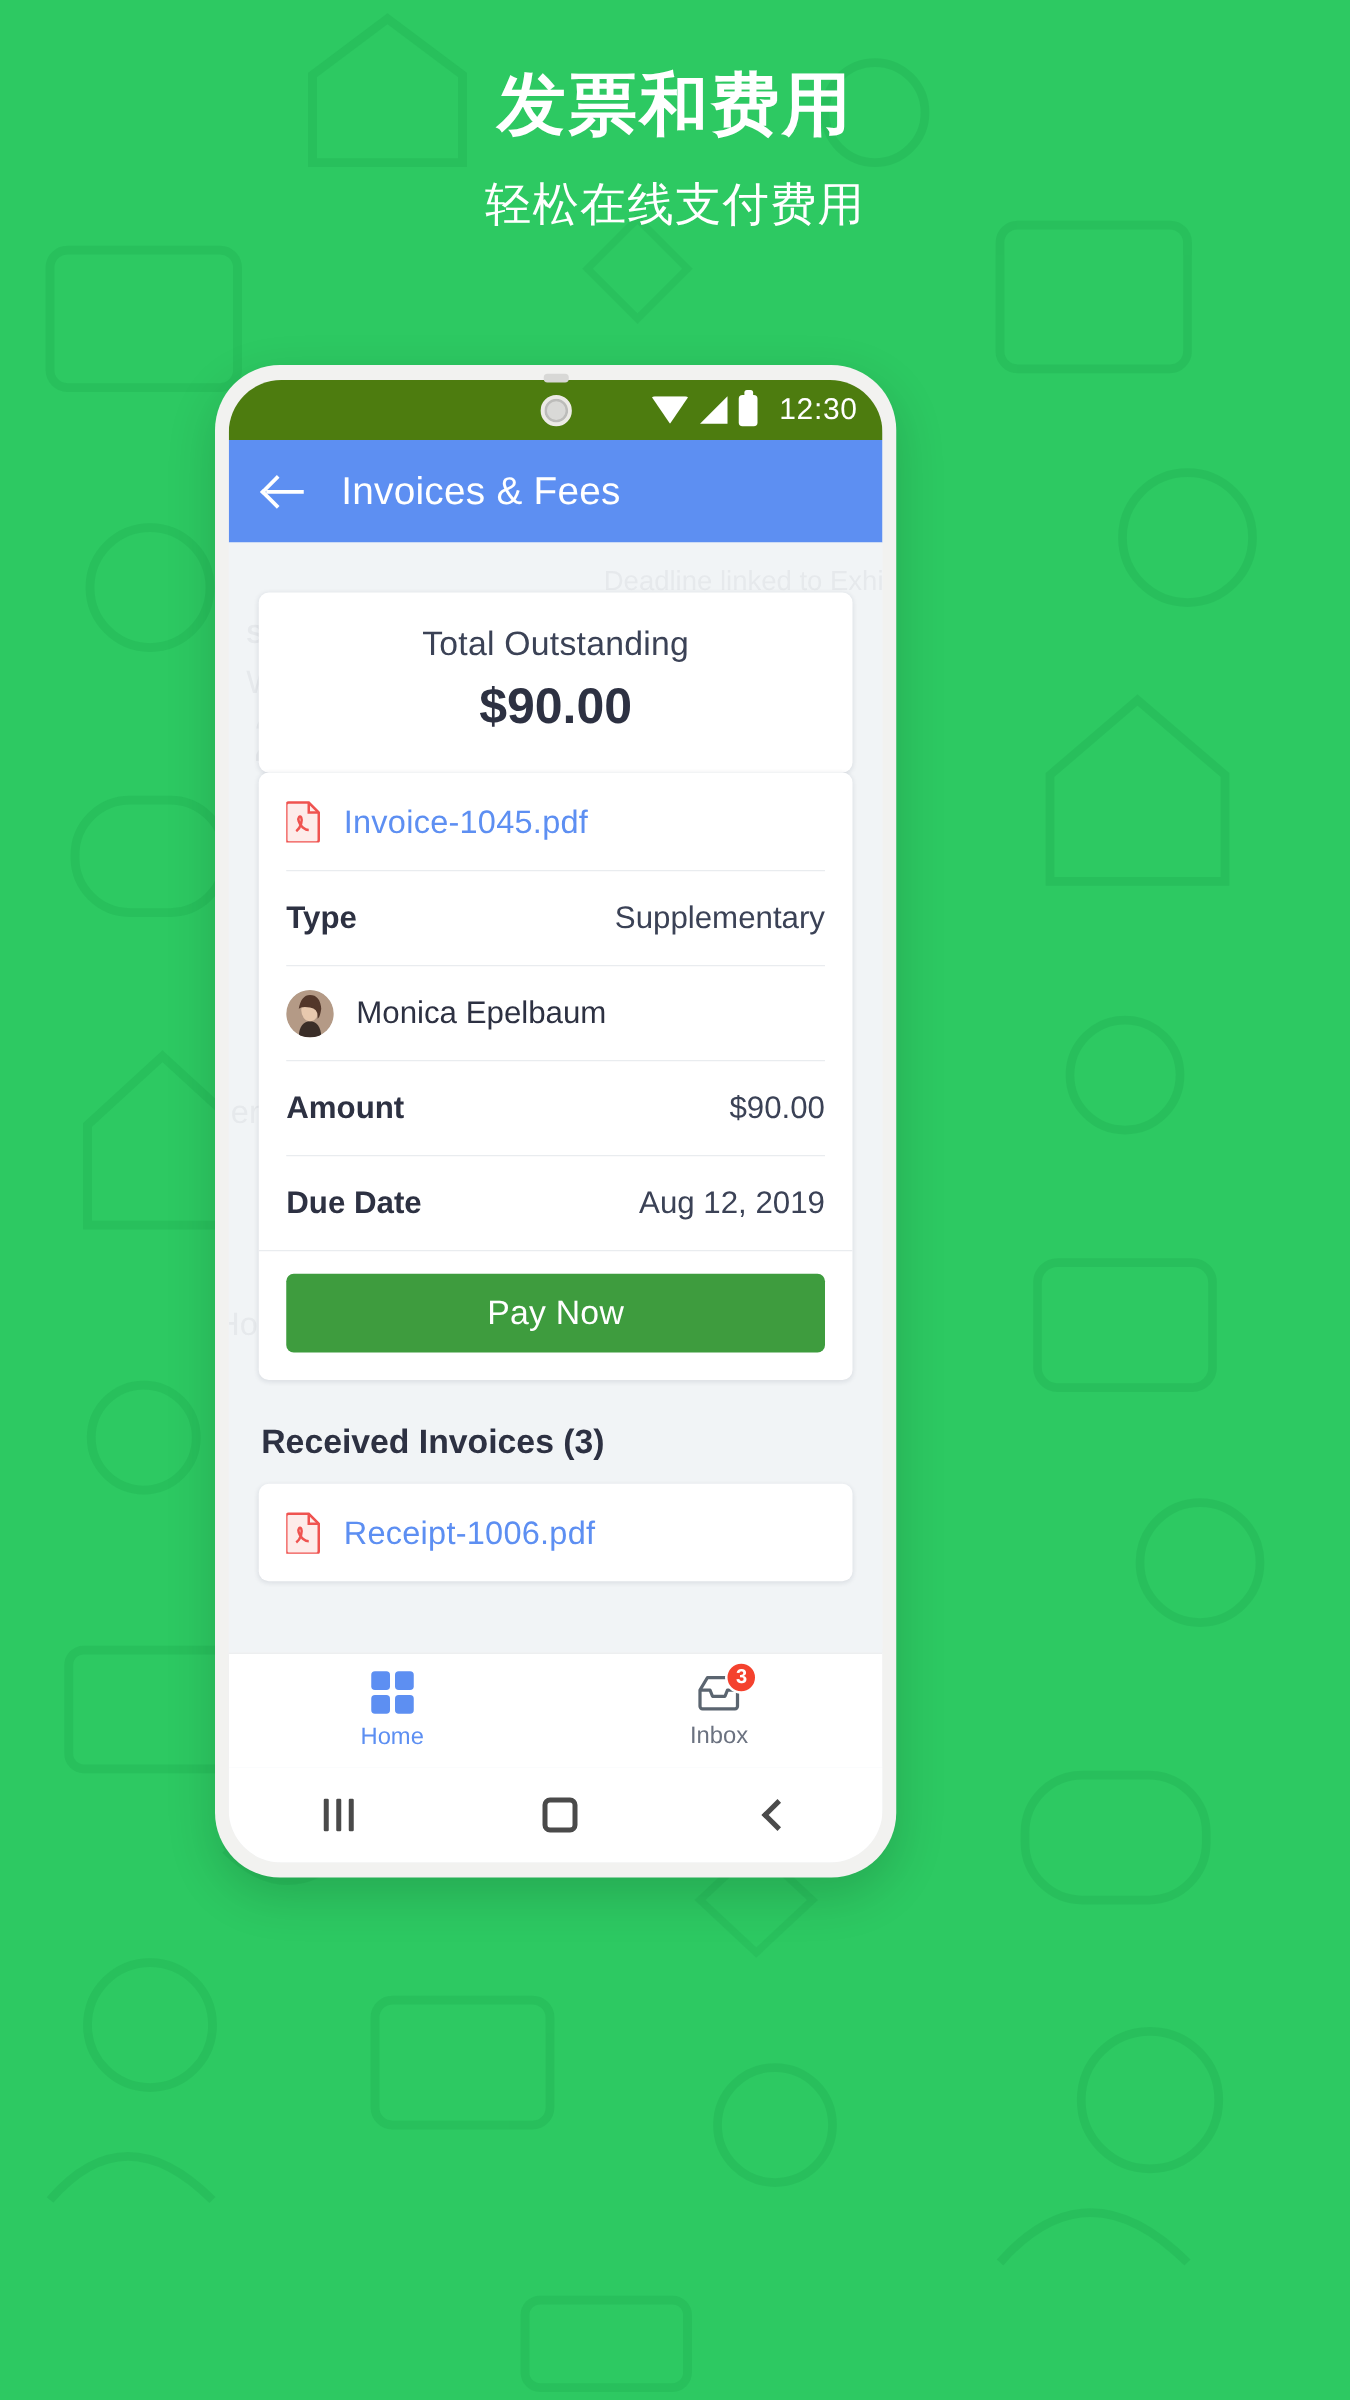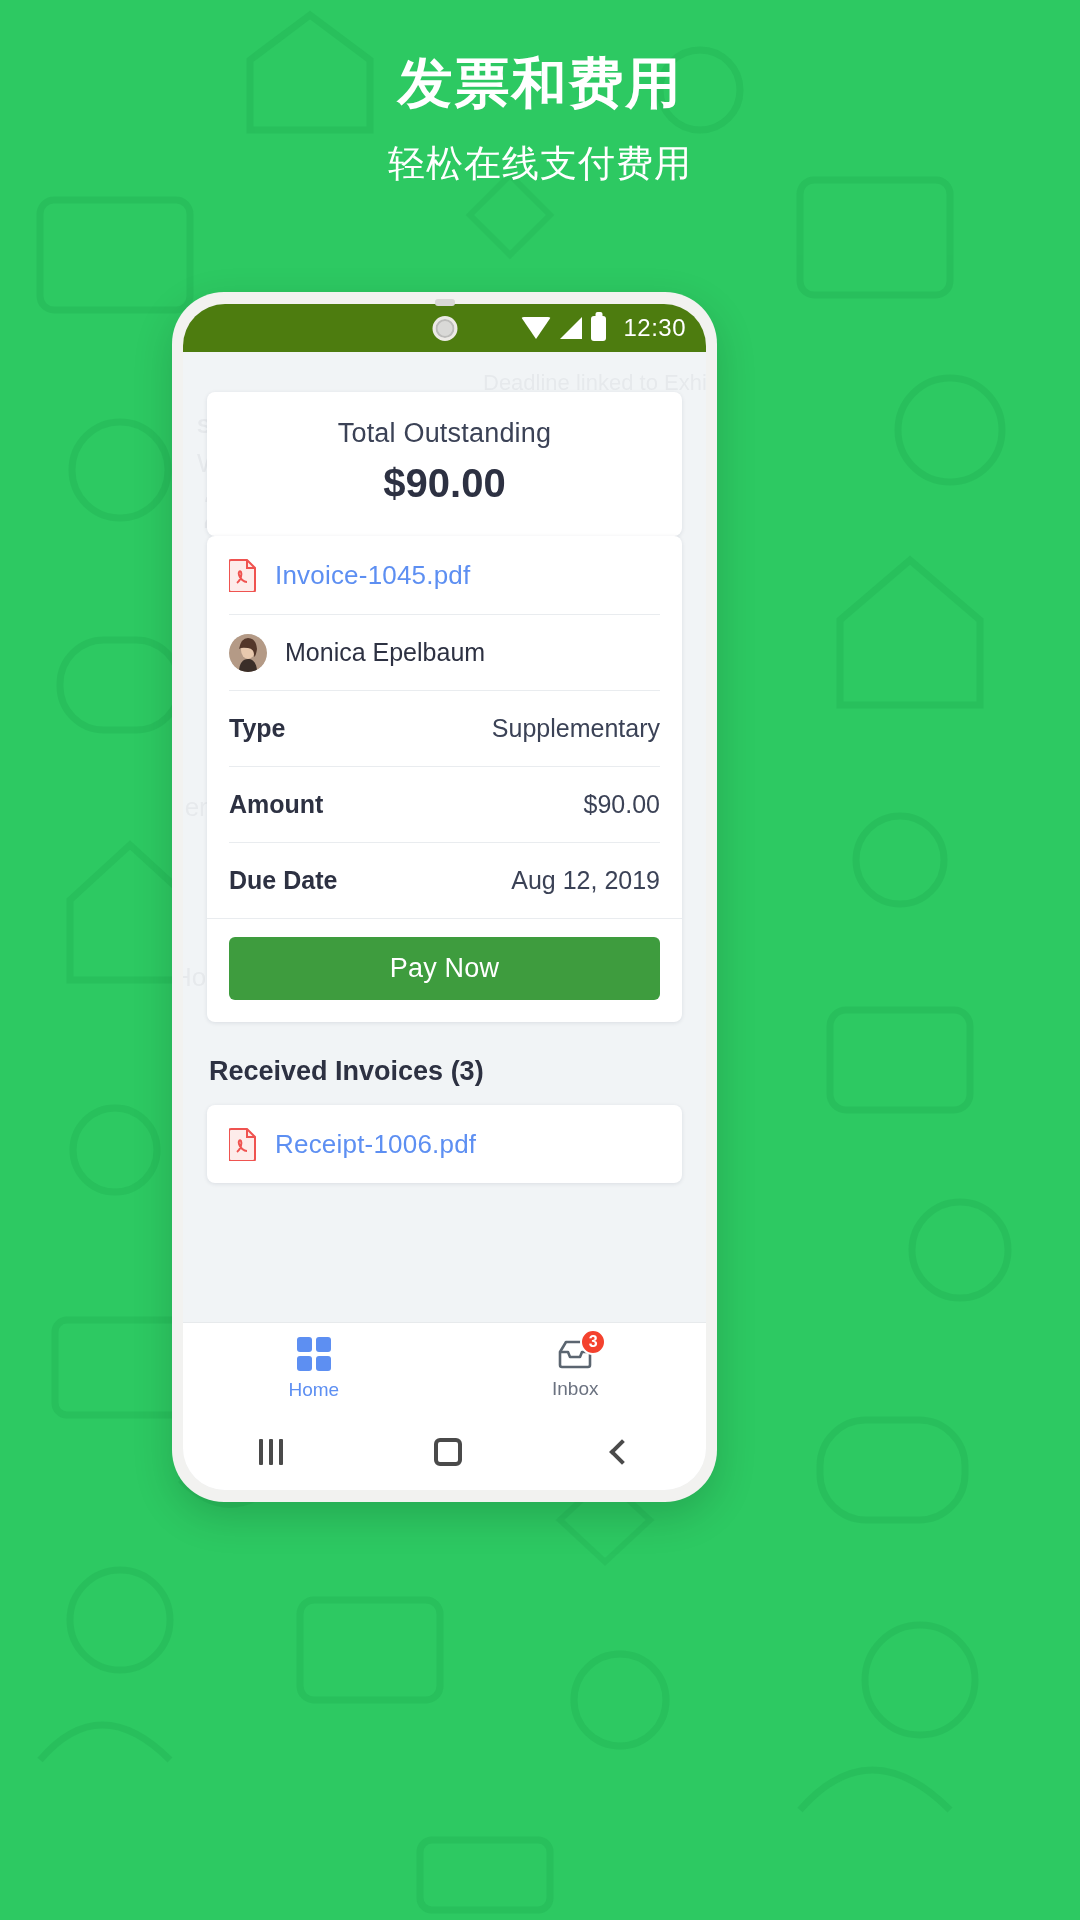--- a/index.html
+++ b/index.html
@@ -310,20 +310,24 @@
     <div class="statusbar">
       <div class="camera"></div>
       <div class="sb-icons">
         <span class="ic-wifi"></span>
         <span class="ic-signal"></span>
         <span class="ic-batt"></span>
         <span class="sb-time">12:30</span>
       </div>
     </div>
 
+    <div class="appbar">
+      <div class="back-arrow"></div>
+      <div class="appbar-title">Invoices &amp; Fees</div>
+    </div>
 
     <div class="content">
 
       <div class="ghost">
         <div style="left:300px;top:18px;font-size:22px;">Deadline linked to Exhibition</div>
         <div style="left:14px;top:62px;font-size:21px;font-weight:bold;">SEPTEMBER</div>
         <div style="left:14px;top:96px;font-size:26px;">Wednesday</div>
         <div style="left:20px;top:128px;font-size:52px;font-weight:bold;">22</div>
         <div style="left:300px;top:80px;font-size:20px;">10:00 AM</div>
         <div style="left:300px;top:150px;font-size:20px;">1:00 PM</div>
@@ -346,37 +350,37 @@
             <svg width="28" height="34" viewBox="0 0 28 34">
               <path d="M2 2 h16 l8 8 v22 a2 2 0 0 1 -2 2 H2 a2 2 0 0 1 -2 -2 V4 a2 2 0 0 1 2 -2z" fill="#fdecea" stroke="#ef5350" stroke-width="2"></path>
               <path d="M18 2 v8 h8" fill="none" stroke="#ef5350" stroke-width="2"></path>
               <path d="M8 25 c4 -3 5 -9 4 -11 c-1 -2 -3 0 -2 3 c1 4 5 7 8 7" fill="none" stroke="#ef5350" stroke-width="2"></path>
             </svg>
           </span>
           <span class="file-name">Invoice-1045.pdf</span>
         </div>
 
         <div class="row">
+          <span class="row-label">Type</span>
+          <span class="row-value">Supplementary</span>
+        </div>
+
+        <div class="row">
           <div class="row-left">
             <span class="avatar">
               <svg width="38" height="38" viewBox="0 0 38 38">
                 <circle cx="19" cy="19" r="19" fill="#b49a86"></circle>
                 <path d="M10 38 c0 -9 4 -13 9 -13 s9 4 9 13z" fill="#3a2e28"></path>
                 <ellipse cx="19" cy="16" rx="7" ry="9" fill="#e8c9ae"></ellipse>
                 <path d="M10 15 q2 -11 9 -11 q8 0 9 11 q-1 7 -3 8 q1 -8 -6 -9 q-7 -1 -9 1z" fill="#53372a"></path>
               </svg>
             </span>
             <span class="person-name">Monica Epelbaum</span>
           </div>
         </div>
-
-        <div class="row">
-          <span class="row-label">Type</span>
-          <span class="row-value">Supplementary</span>
-        </div>
         <div class="row">
           <span class="row-label">Amount</span>
           <span class="row-value">$90.00</span>
         </div>
         <div class="row">
           <span class="row-label">Due Date</span>
           <span class="row-value">Aug 12, 2019</span>
         </div>
 
         <div class="pay-wrap">

